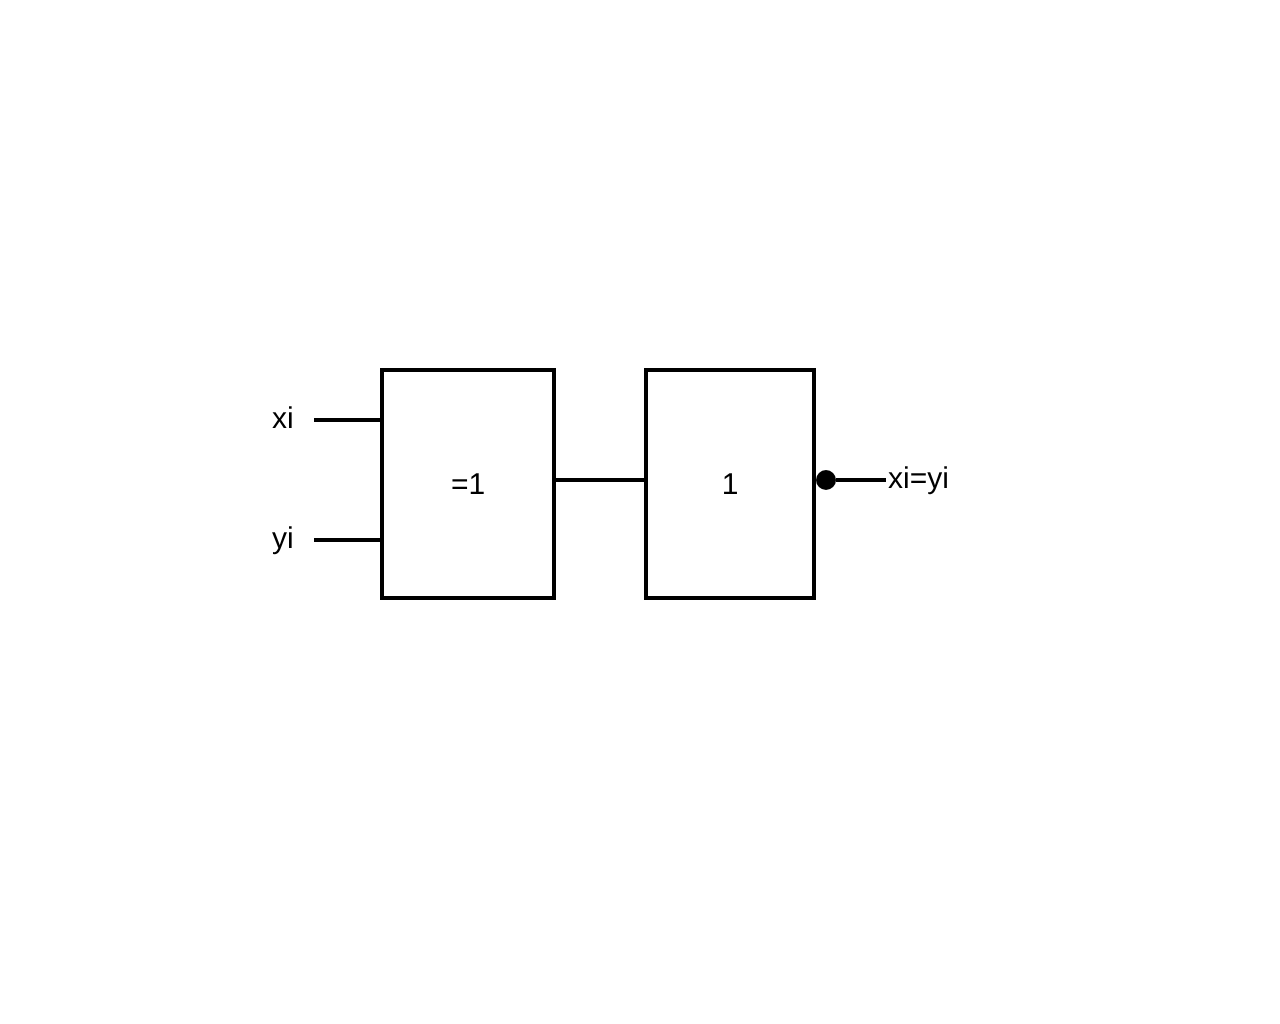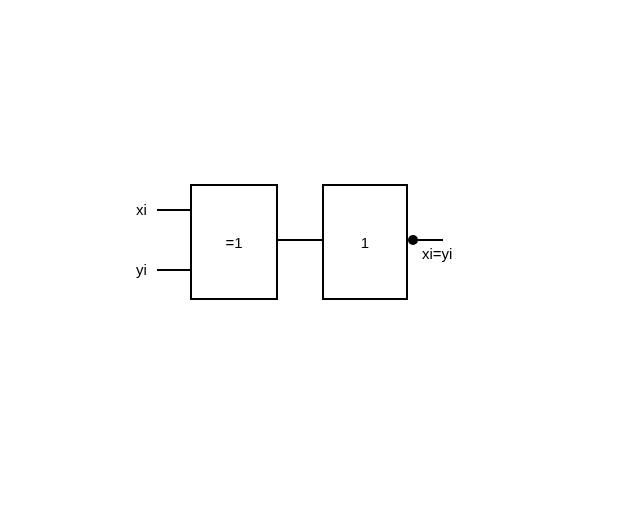--- a/index.html
+++ b/index.html
@@ -63,15 +63,15 @@
   <div class="wire" style="left:278px; top:239px; width:44px;"></div>
 
   <div class="gate" style="left:322px; top:184px; width:86px; height:116px;">
     <span>1</span>
   </div>
 
   <div class="bubble" style="left:408px; top:235px;"></div>
 
   <div class="wire" style="left:418px; top:239px; width:25px;"></div>
 
-  <div class="label" style="left:422px; top:231px;margin-top:14px;">xi=yi</div>
+  <div class="label" style="left:444px; top:231px;">xi=yi</div>
 
 </div>
 
 </body></html>

